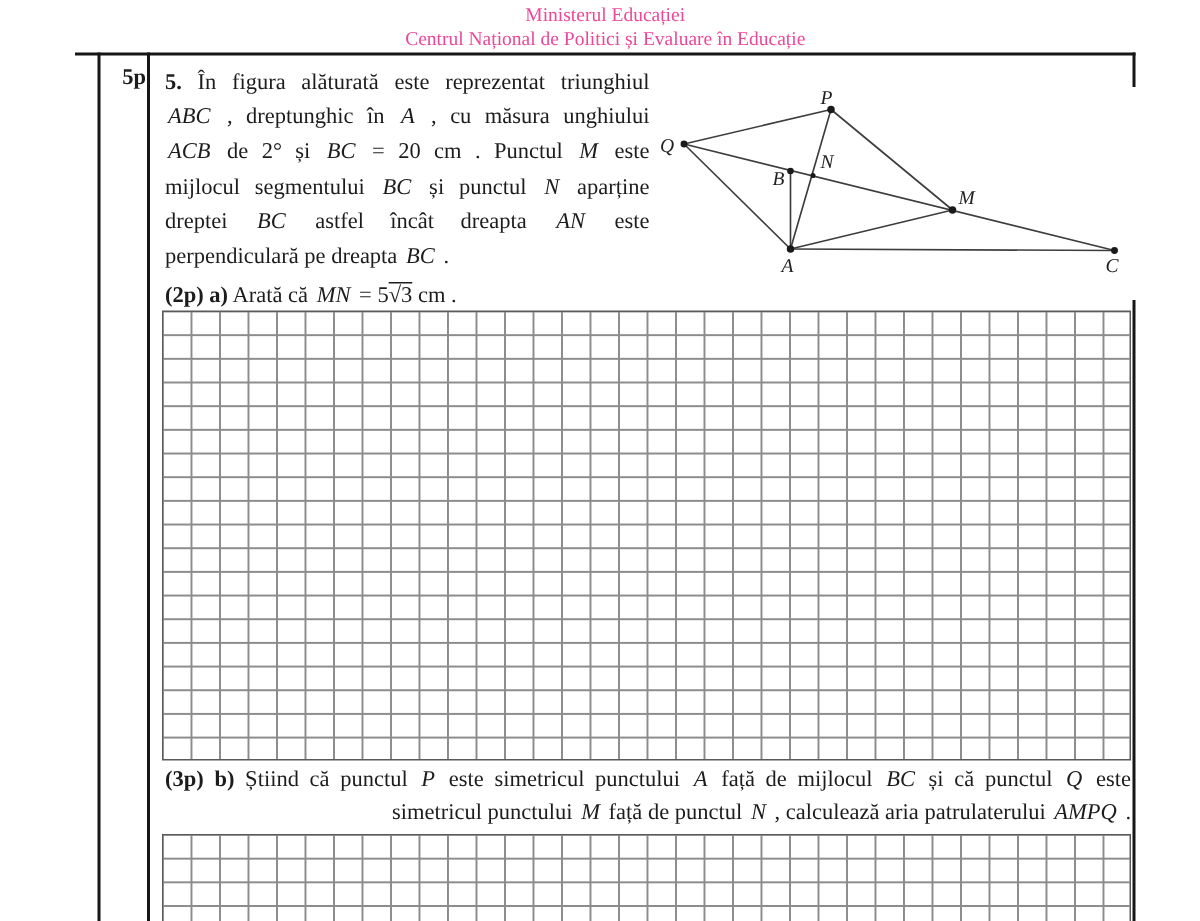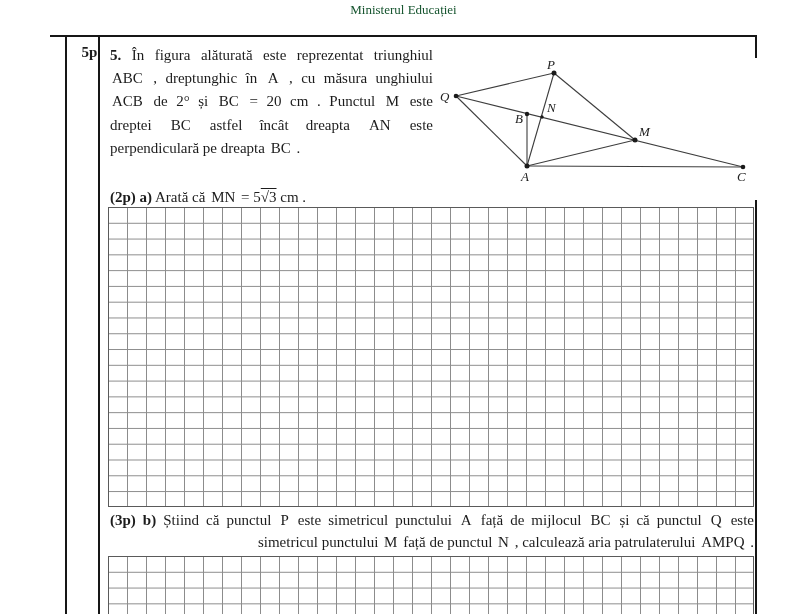--- a/index.html
+++ b/index.html
@@ -4,36 +4,36 @@
 <style>
   * { margin:0; padding:0; box-sizing:border-box; }
   html,body { background:#e8e8e8; }
   .page {
     position:relative; width:800px; height:614px;
     background:#ffffff; overflow:hidden;
     font-family:"Liberation Serif","DejaVu Serif",serif;
     color:#1c1c1c;
   }
   .hdr { position:absolute; left:50px; width:707px; text-align:center;
-         font-size:13px; line-height:16px; color:#14532d; }
+         font-size:13px; line-height:16px; color:#ec4899; }
   .hdr1 { top:2px; }
   .hdr2 { top:18px; }
   .rule-h { position:absolute; background:#161616; }
   .rule-v { position:absolute; background:#161616; }
   .pts { position:absolute; left:65px; top:44px; width:34px;
          text-align:center; font-weight:bold; font-size:15px;padding-left:15px; }
   .statement { position:absolute; left:110px; top:44px; width:323px;
                font-size:15px; }
   .text-line { line-height:23.2px; white-space:normal; }
   .just { text-align:justify; text-align-last:justify; }
   .part-a { position:absolute; left:110px; top:186px; width:640px; font-size:15px; }
   .part-b { position:absolute; left:110px; top:510px; width:644px; font-size:15px; }
   .part-b .text-line { line-height:21.8px;text-align:right; }
   .seg-b { font-weight:bold; }
-  .seg-i { padding:0 2px; }
+  .seg-i { font-style:italic; padding:0 2px; }
   .seg-sq { text-decoration:overline; }
   .seg-sq::before { content:"\221A"; }
   .grid {
     position:absolute; left:108px; width:646px;
     border:1px solid #5a5a5a;
     background-image:
       linear-gradient(to right, #8c8c8c 1px, transparent 1px),
       linear-gradient(to bottom, #8c8c8c 1px, transparent 1px);
     background-size:19px 15.79px;
     background-position:-1px -1px;
@@ -41,33 +41,35 @@
   .grid-a { top:207px; height:300px; }
   .grid-b { top:556px; height:60px; }
   .figure { position:absolute; left:430px; top:50px; width:360px; height:135px; }
 </style>
 </head>
 <body>
 
 <div class="page">
 
   <div class="hdr hdr1">Ministerul Educației</div>
+  <div class="hdr hdr2">Centrul Național de Politici și Evaluare în Educație</div>
   <div class="rule-h" style="left:50px; top:35px; width:707px; height:2px;"></div>
 
   <div class="rule-v" style="left:65px; top:35px; width:2px; height:579px;"></div>
   <div class="rule-v" style="left:98px; top:35px; width:2px; height:579px;"></div>
   <div class="rule-v" style="left:755px; top:35px; width:2px; height:23px;"></div>
   <div class="rule-v" style="left:755px; top:200px; width:2px; height:414px;"></div>
 
   <div class="pts">5p</div>
 
   <div class="statement">
       <div class="text-line just"><span class="seg-b">5.</span><span> În figura alăturată este reprezentat triunghiul</span></div>
       <div class="text-line just"><span class="seg-i">ABC</span><span> , dreptunghic în </span><span class="seg-i">A</span><span> , cu măsura unghiului</span></div>
       <div class="text-line just"><span class="seg-i">ACB</span><span> de 2° și </span><span class="seg-i">BC</span><span> = 20 cm . Punctul </span><span class="seg-i">M</span><span> este</span></div>
+      <div class="text-line just"><span>mijlocul segmentului </span><span class="seg-i">BC</span><span> și punctul </span><span class="seg-i">N</span><span> aparține</span></div>
       <div class="text-line just"><span>dreptei </span><span class="seg-i">BC</span><span> astfel încât dreapta </span><span class="seg-i">AN</span><span> este</span></div>
       <div class="text-line"><span>perpendiculară pe dreapta </span><span class="seg-i">BC</span><span> .</span></div>
     </div>
 
   <div class="part-a">
       <div class="text-line"><span class="seg-b">(2p) a)</span><span> Arată că </span><span class="seg-i">MN</span><span> = 5</span><span class="seg-sq">3</span><span> cm .</span></div>
     </div>
 
   <svg id="fig" class="figure" viewBox="0 0 360 135">
       <line x1="26" y1="46" x2="313" y2="117" stroke="#3d3d3d" stroke-width="1.1"></line>

